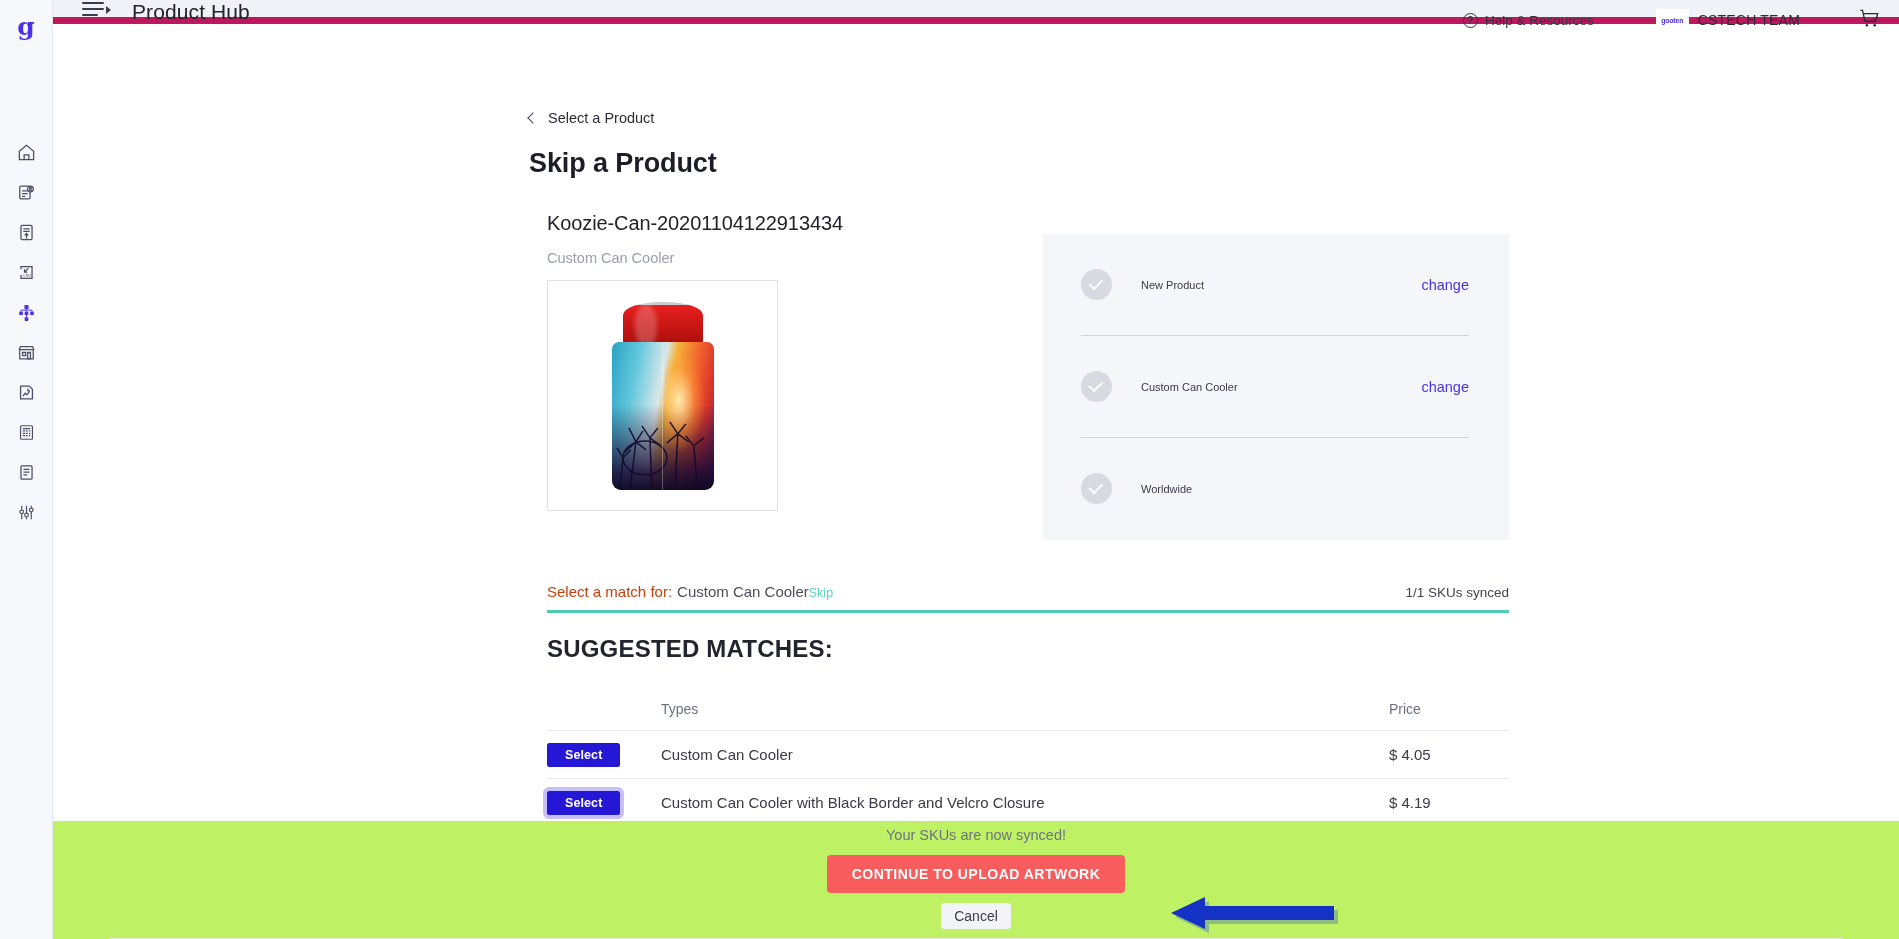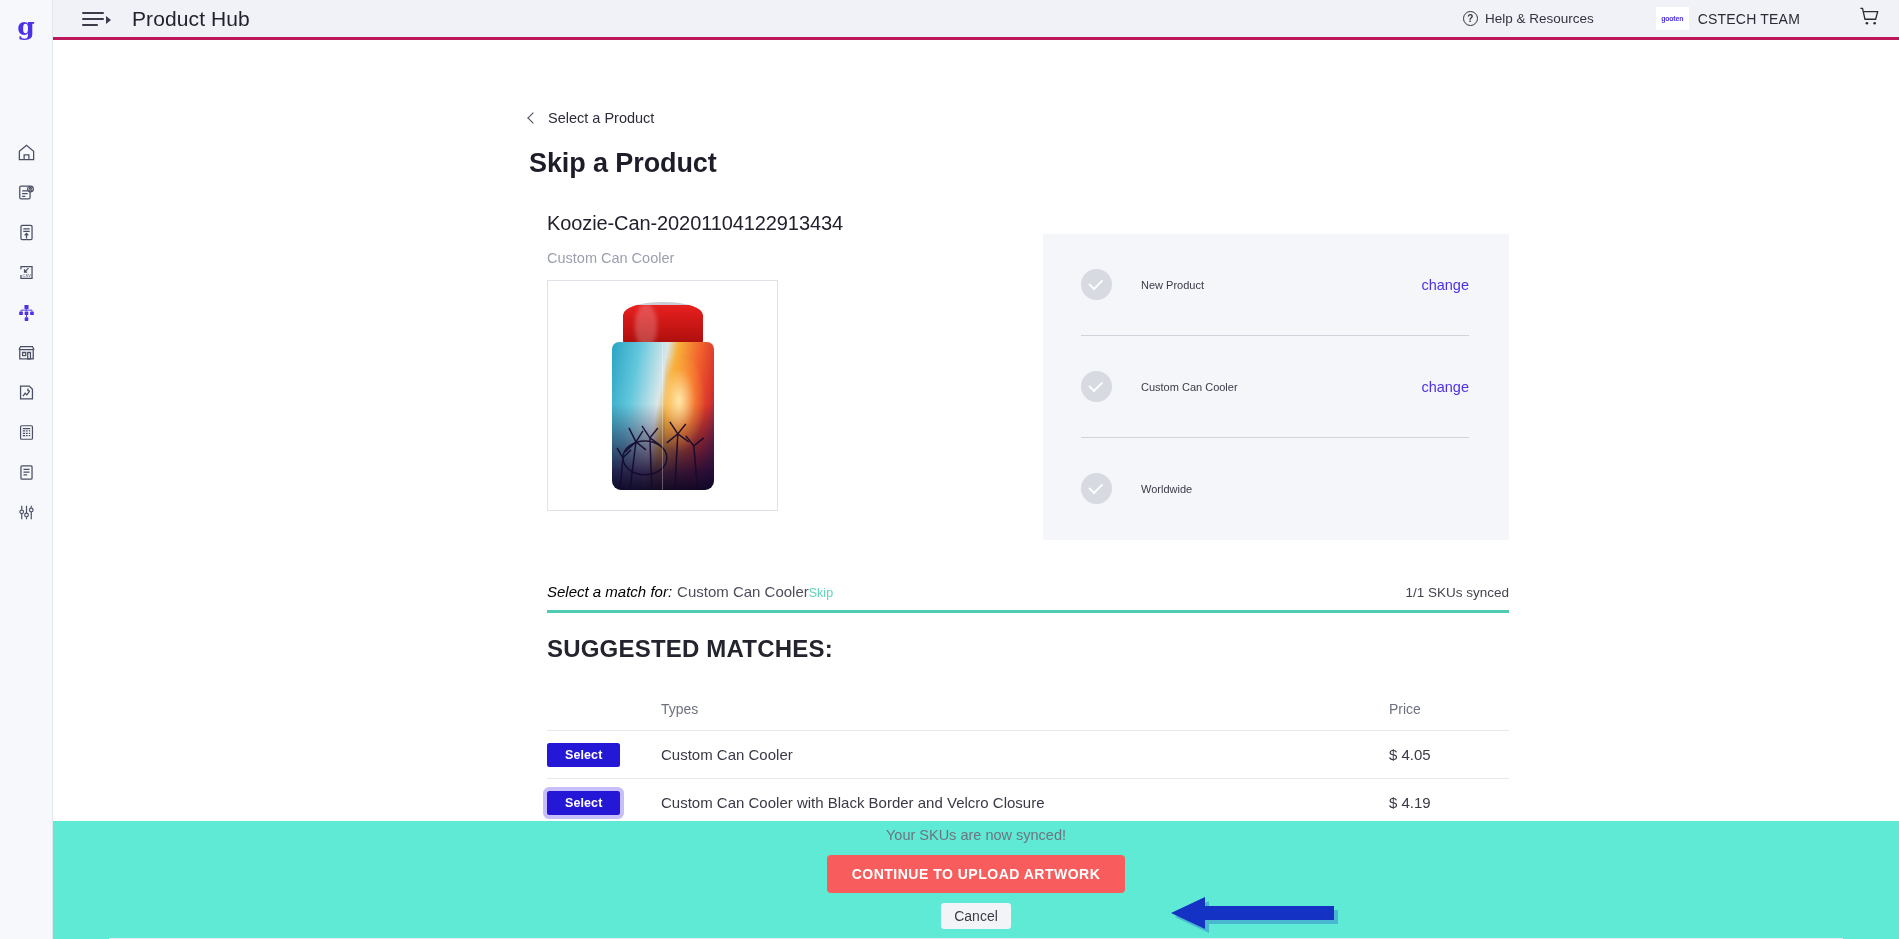--- a/index.html
+++ b/index.html
@@ -40,24 +40,24 @@
     margin-bottom: 0px; cursor: pointer;
     color: #4a4f66;
   }
   .rail-item + .rail-item { margin-top: 0px; }
   .rail-item svg { display: block; }
   .rail-item.active { color: #4b31e8; }
 
   
   .topbar {
     position: absolute; top: 0; left: 53px;
-    width: 1846px; height: 40px;
+    width: 1846px; height: 24px;
     background: #f1f2f7;
-    border-bottom: 3px solid #be185d;
-    display: flex; align-items: center;
+    border-bottom: 7px solid #be185d;
+    display: flex; 
     z-index: 30;
   }
   .hamburger {
     margin-left: 29px; width: 26px; height: 18px;
     display: flex; flex-direction: column; justify-content: center;
     cursor: pointer; position: relative;
   }
   .hamburger i { display: block; height: 2px; background: #3b3b4b; border-radius: 1px; margin: 2px 0; }
   .hamburger i:nth-child(1) { width: 22px; }
   .hamburger i:nth-child(2) { width: 22px; }
@@ -190,21 +190,21 @@
   .sdiv { height: 1px; background: #cfd3dc; margin: 0 40px 0 38px; }
 
   
   .matchbar {
     position: absolute; left: 494px; top: 543px; width: 962px;
   }
   .matchbar .line {
     display: flex; align-items: baseline;
     font-size: 15px; padding-bottom: 10px;
   }
-  .matchbar .mlabel { color: #000000; font-weight: 400; font-style: italic; }
+  .matchbar .mlabel { color: #c2410c; font-weight: 400; }
   .matchbar .mval { color: #4d4d5d; margin-left: 5px; }
   .matchbar .skip { color: #5fd3bb; font-size: 12.5px; cursor: pointer; }
   .matchbar .count {
     margin-left: auto; font-size: 13.5px; color: #44444f;
   }
   .matchbar .rule { height: 2.5px; background: #4ecbb0; }
 
   
   .sect-title {
     position: absolute; left: 494px; top: 595px;
@@ -248,21 +248,21 @@
   .av-sel .cv {
     position: absolute; right: 12px; width: 8px; height: 8px;
     border-right: 1.4px solid #b2b6c2; border-bottom: 1.4px solid #b2b6c2;
     transform: rotate(45deg) translateY(-2px);
   }
   .av-price { margin-left: auto; padding-right: 12px; }
 
   
   .bottombar {
     position: absolute; left: 0; bottom: 0; width: 1846px; height: 118px;
-    background: #5eead4;
+    background: #bef264;
     display: flex; flex-direction: column; align-items: center;
     z-index: 20;
   }
   .bb-msg { margin-top: 6px; font-size: 14.5px; color: #6f7380; }
   .cta {
     margin-top: 12px;
     background: #f85c5c; color: #fff; border: none; cursor: pointer;
     font-size: 14px; font-weight: 700; letter-spacing: .5px;
     padding: 0 25px; height: 38px; border-radius: 4px;
   }

